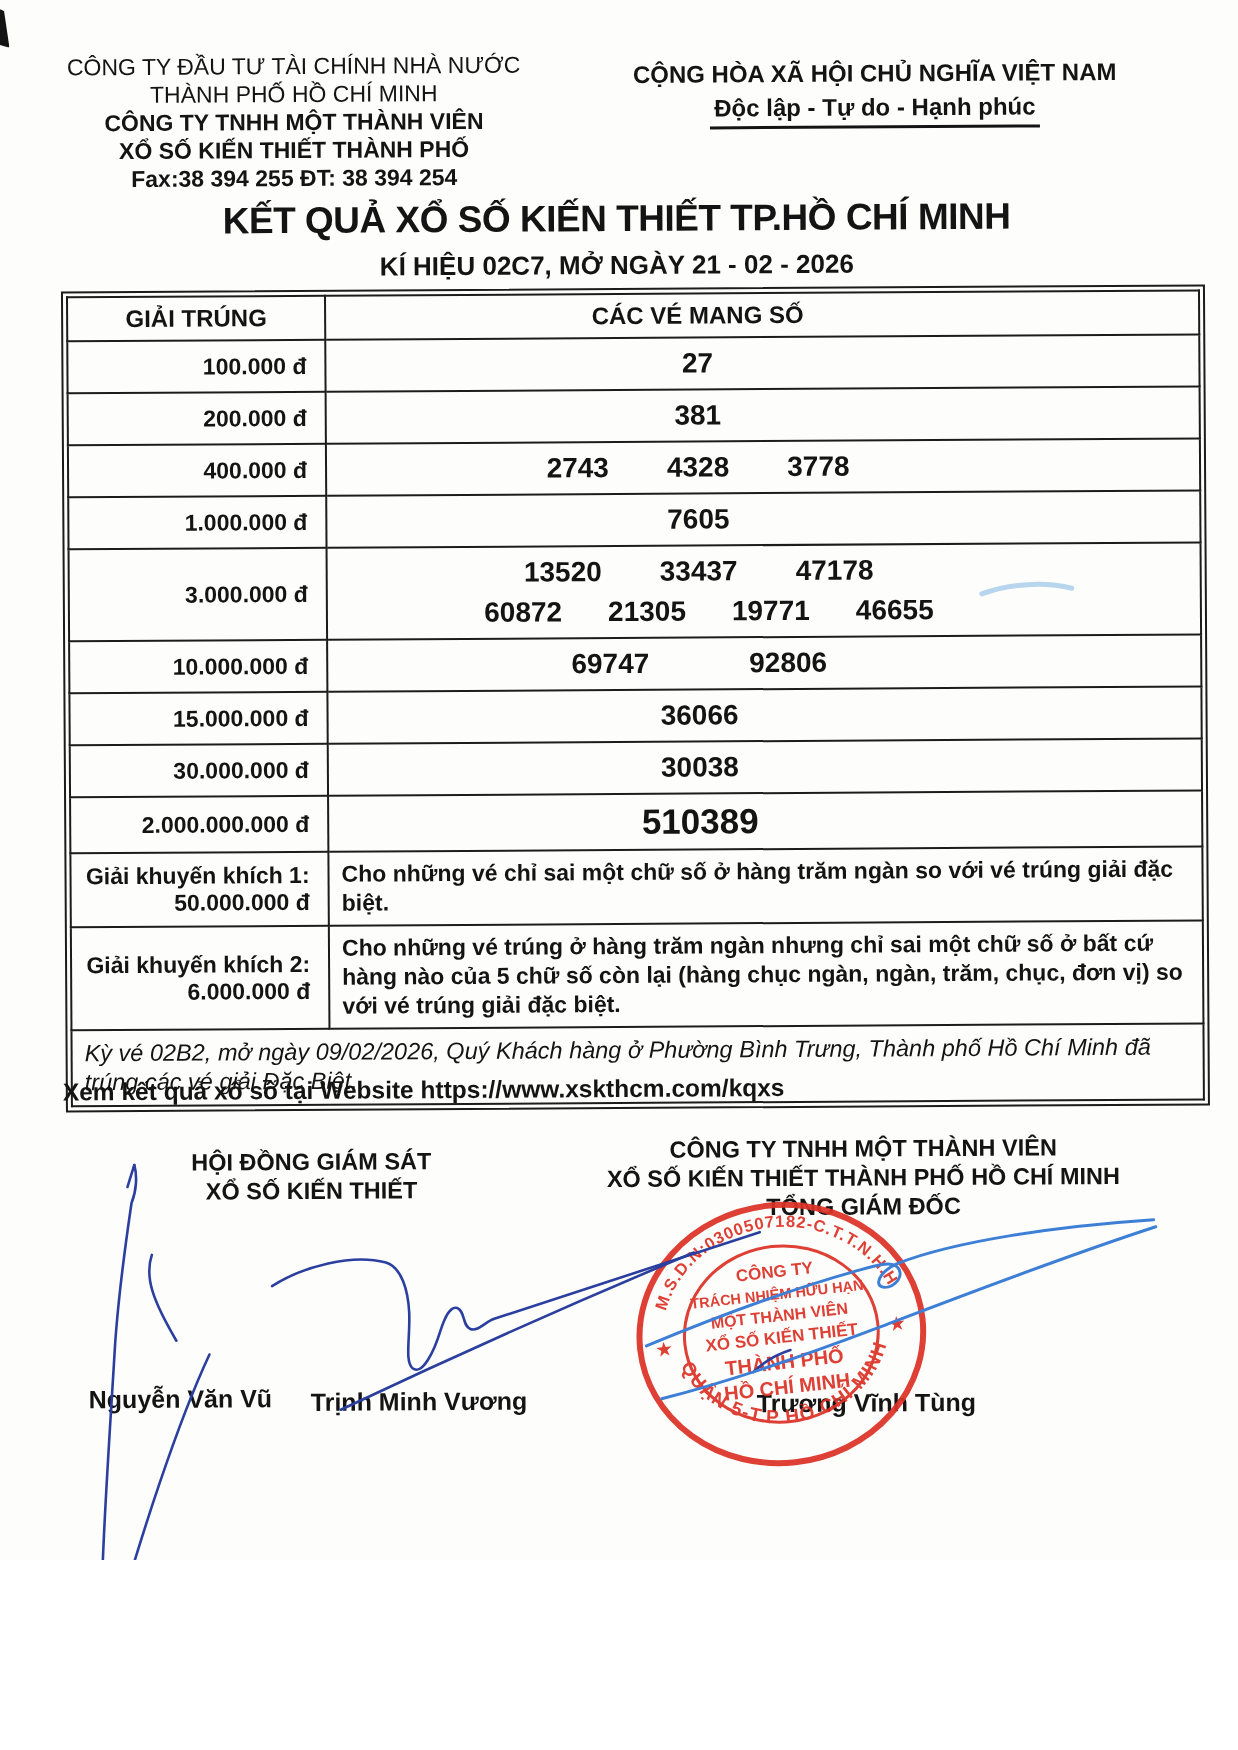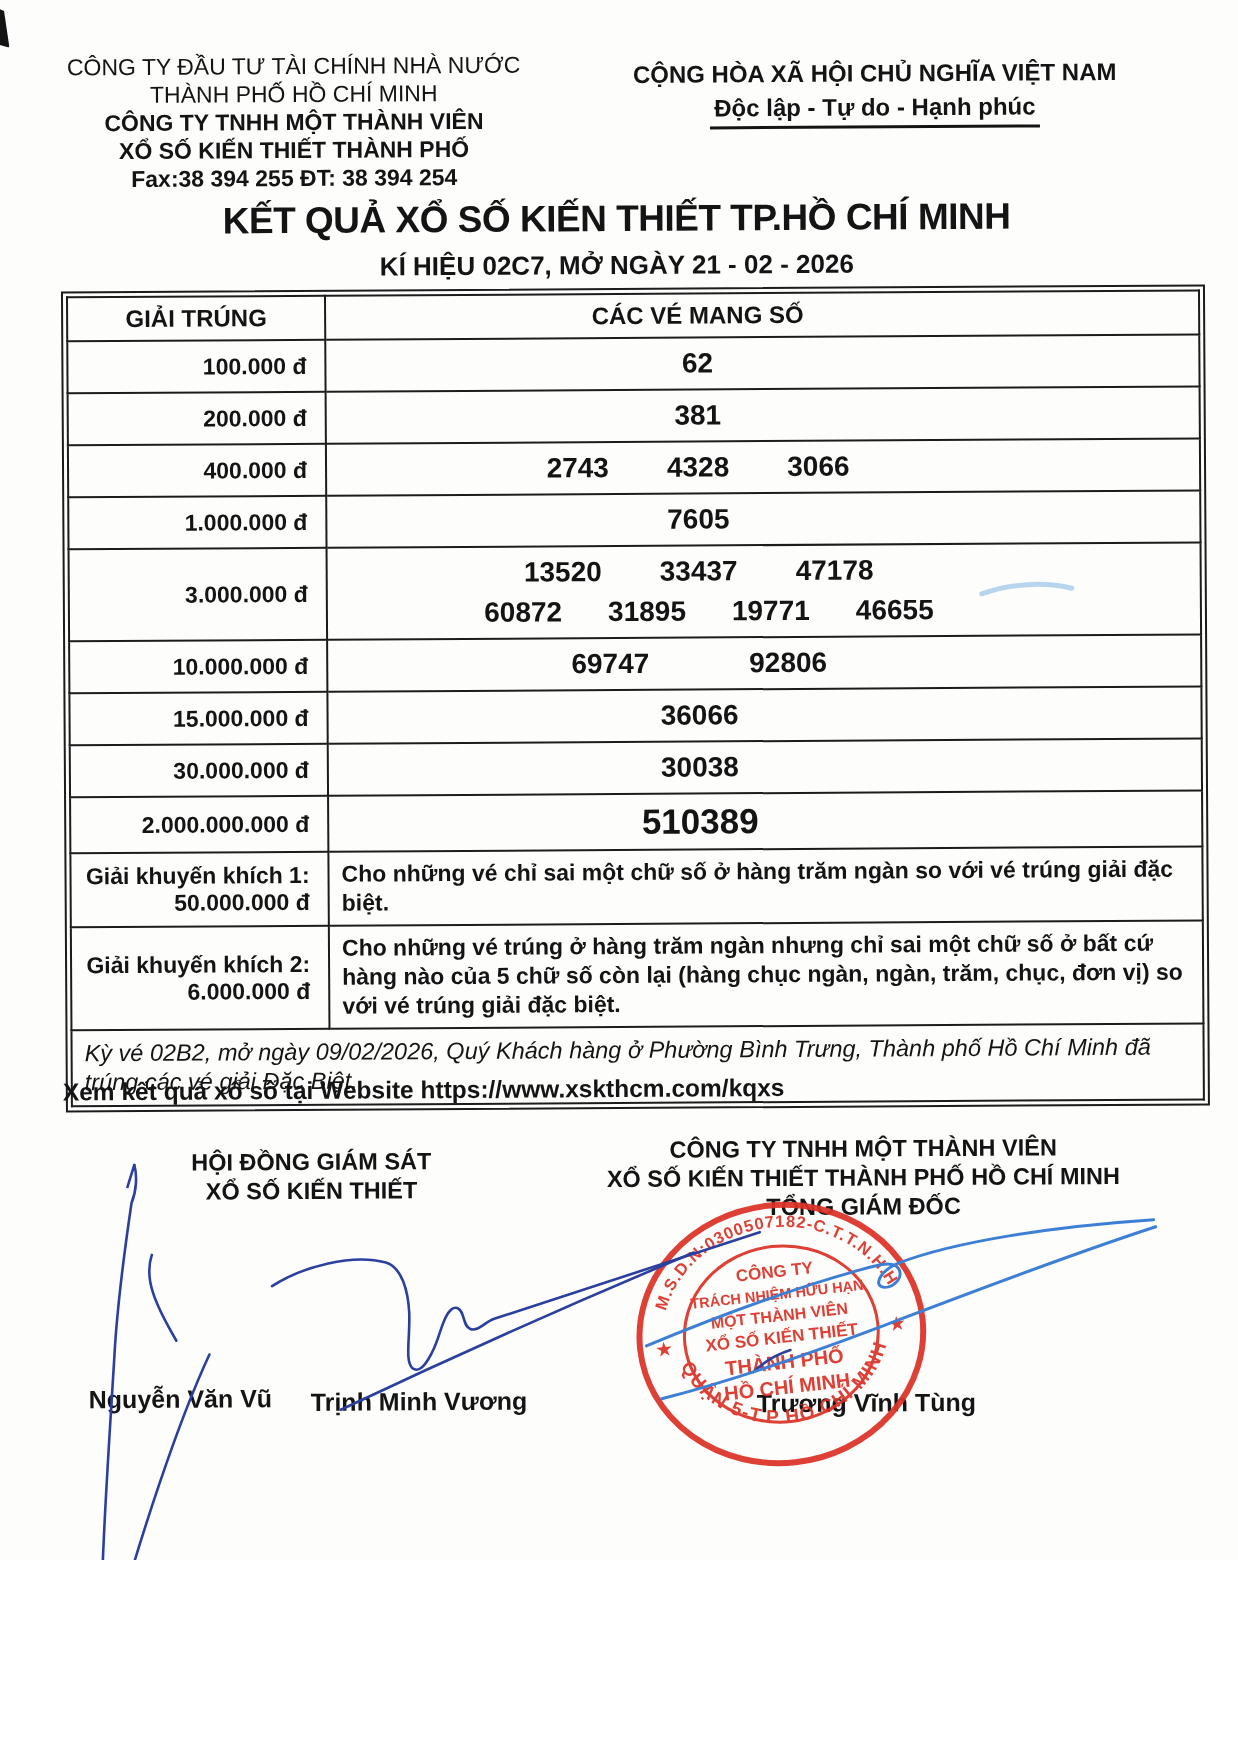--- a/index.html
+++ b/index.html
@@ -92,39 +92,39 @@
           <tr>
             <th class="h1">GIẢI TRÚNG</th>
             <th class="h2">CÁC VÉ MANG SỐ</th>
           </tr>
         </thead>
         <tbody>
             <tr>
               <td class="prize-cell">100.000 đ</td>
               <td class="numbers-cell">
                 <div class="num-line n1">
-                  <span class="num">62</span>
+                  <span class="num">27</span>
                 </div>
               </td>
             </tr>
             <tr>
               <td class="prize-cell">200.000 đ</td>
               <td class="numbers-cell">
                 <div class="num-line n1">
                   <span class="num">381</span>
                 </div>
               </td>
             </tr>
             <tr>
               <td class="prize-cell">400.000 đ</td>
               <td class="numbers-cell">
                 <div class="num-line n3">
                   <span class="num">2743</span>
                   <span class="num">4328</span>
-                  <span class="num">3066</span>
+                  <span class="num">3778</span>
                 </div>
               </td>
             </tr>
             <tr>
               <td class="prize-cell">1.000.000 đ</td>
               <td class="numbers-cell">
                 <div class="num-line n1">
                   <span class="num">7605</span>
                 </div>
               </td>
@@ -132,21 +132,21 @@
             <tr>
               <td class="prize-cell">3.000.000 đ</td>
               <td class="numbers-cell">
                 <div class="num-line n3">
                   <span class="num">13520</span>
                   <span class="num">33437</span>
                   <span class="num">47178</span>
                 </div>
                 <div class="num-line n4">
                   <span class="num">60872</span>
-                  <span class="num">31895</span>
+                  <span class="num">21305</span>
                   <span class="num">19771</span>
                   <span class="num">46655</span>
                 </div>
               </td>
             </tr>
             <tr>
               <td class="prize-cell">10.000.000 đ</td>
               <td class="numbers-cell">
                 <div class="num-line n2">
                   <span class="num">69747</span>

